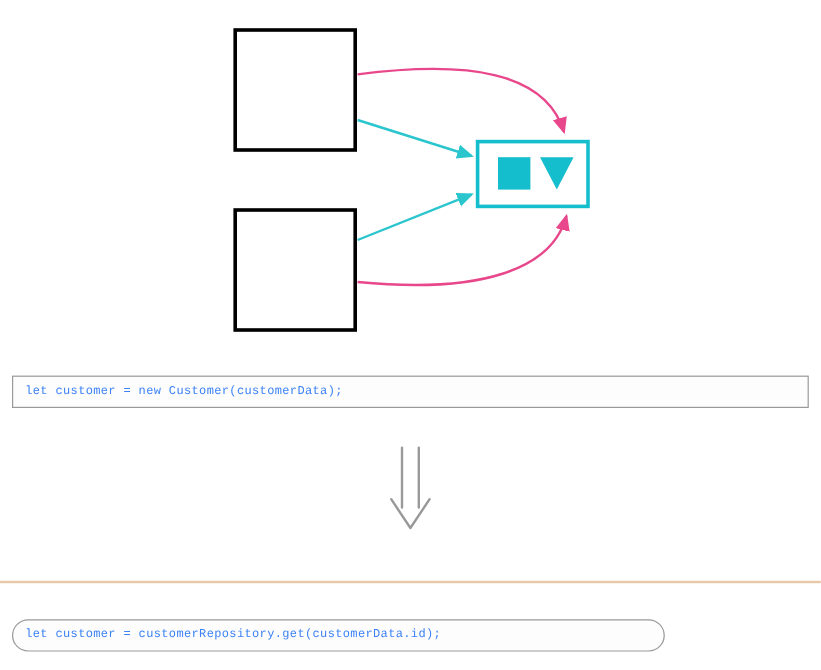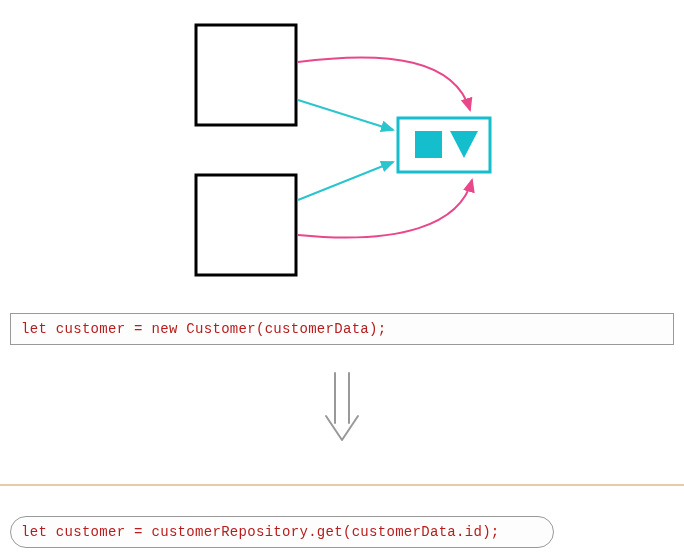--- a/index.html
+++ b/index.html
@@ -16,22 +16,22 @@
       left: 0;
       width: 684px;
       height: 300px;
     }
     .code-box {
       position: absolute;
       border: 1px solid #999;
       background: #fdfdfd;
       padding: 7px 10px;
       font-family: 'Consolas', 'Monaco', 'Courier New', monospace;
-      font-size: 14px;
-      color: #b91c1c;
+      font-size: 10px;
+      color: #3b82f6;
       letter-spacing: 0.3px;
     }
     .code-box-1 {
       top: 313px;
       left: 10px;
       width: 664px;
     }
     .code-box-2 {
       top: 516px;
       left: 10px;

